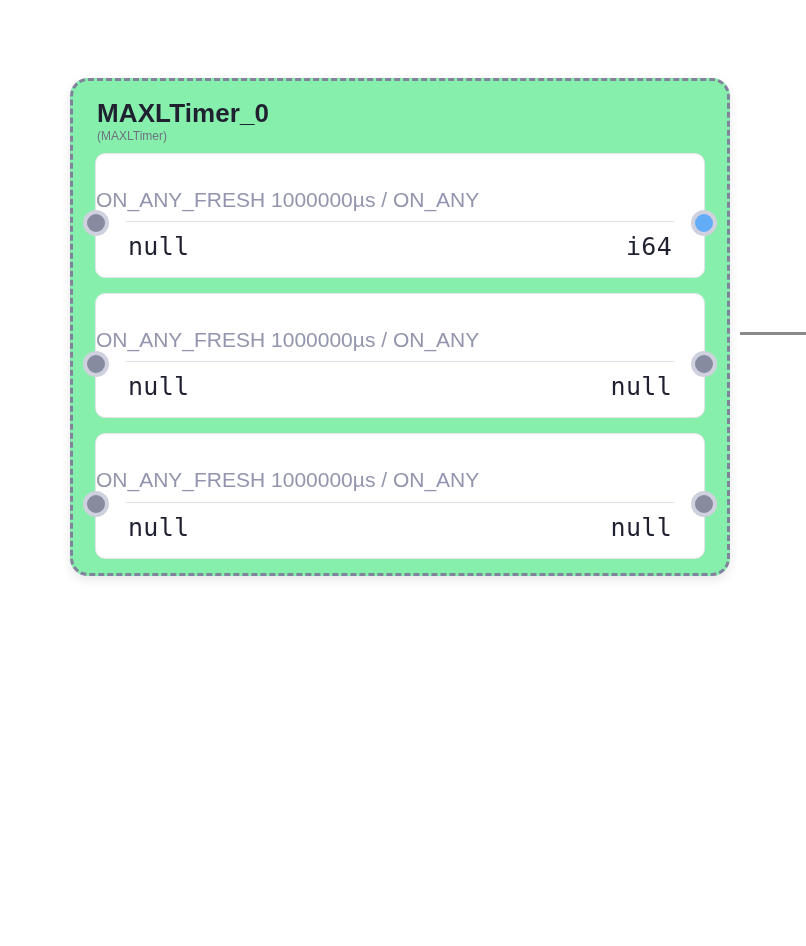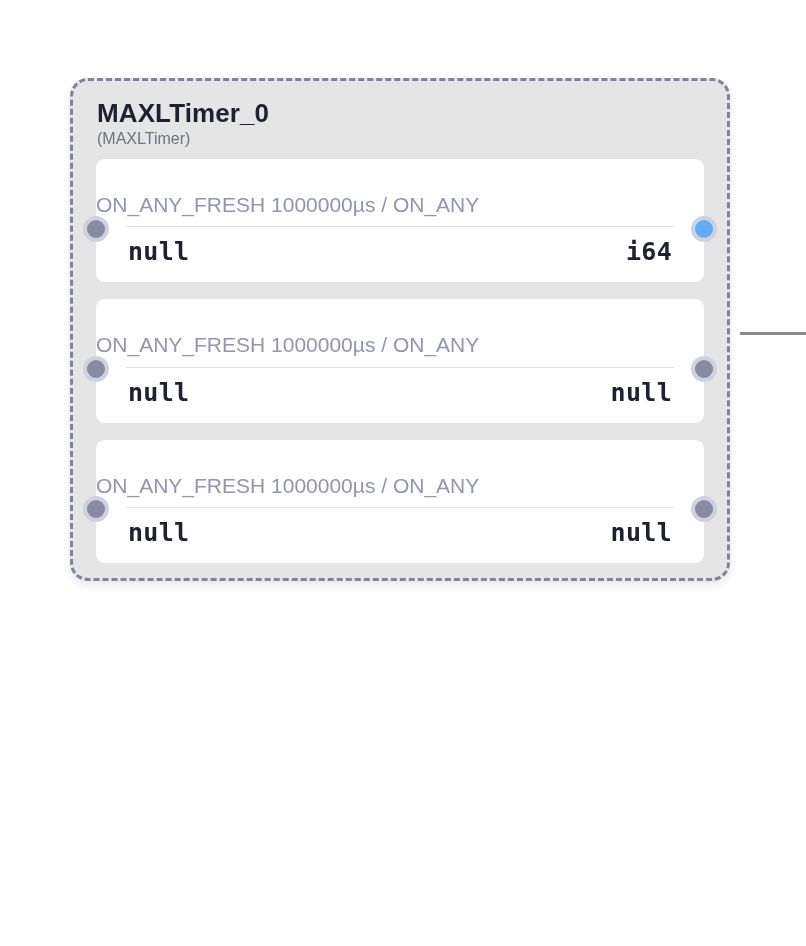--- a/index.html
+++ b/index.html
@@ -21,39 +21,39 @@
     background: #ffffff;
   }
 
   
   .node {
     position: absolute;
     left: 70px;
     top: 78px;
     width: 660px;
     box-sizing: border-box;
-    background: #e5e5e5;
+    background: #86efac;
     border: 3px dashed #80839b;
     border-radius: 18px;
     box-shadow: 0 4px 10px rgba(30, 32, 60, 0.10);
     padding: 0 0 14px 0;
   }
 
   .node-header {
     padding: 18px 24px 8px 24px;
   }
   .node-title {
     font-size: 26px;
     font-weight: bold;
     color: #1f2030;
     letter-spacing: 0.1px;
     line-height: 1.12;
   }
   .node-subtitle {
-    font-size: 16px;
+    font-size: 12px;
     color: #6f7280;
     line-height: 1.3;
     margin-top: 1px;
   }
 
   
   .blocks {
     padding: 0 22px;
   }
   .block {
@@ -92,21 +92,21 @@
     margin: 0 30px;
   }
 
   .block-ports {
     display: flex;
     justify-content: space-between;
     align-items: flex-start;
     padding: 10px 32px 4px 32px;
     font-family: "DejaVu Sans Mono", monospace;
     font-size: 25px;
-    font-weight: bold;
+    font-weight: normal;
     color: #1f2030;
     letter-spacing: 0.3px;
     min-height: 38px;
     box-sizing: border-box;
   }
   .port-label-left  { text-align: left; }
   .port-label-right { text-align: right; }
 
   
   .port-dot {

